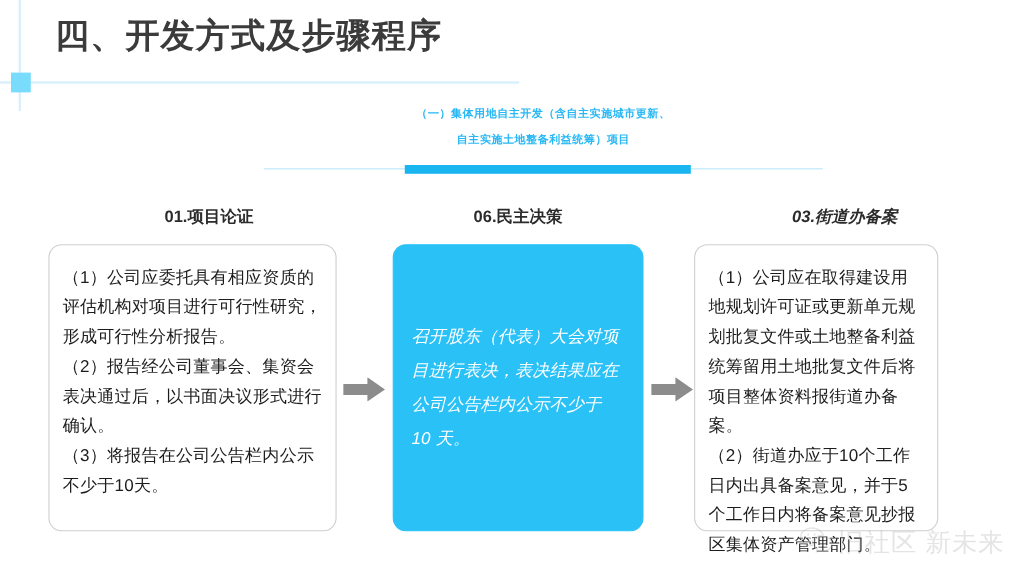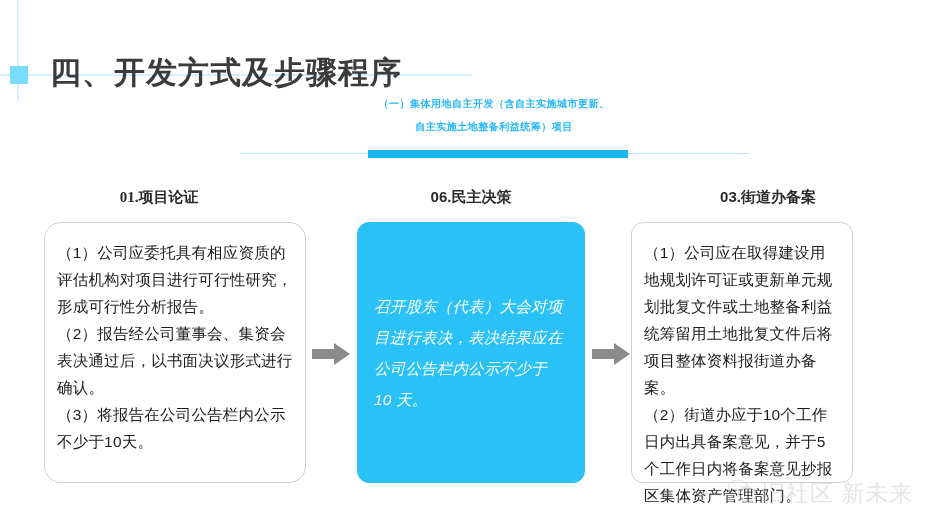--- a/index.html
+++ b/index.html
@@ -50,39 +50,37 @@
   
   .main-title {
     position: absolute;
     left: 50px;
     top: 12px;
     font-size: 31px;
     font-weight: bold;
     color: #3b3b3b;
     letter-spacing: 1px;
     white-space: nowrap;
-    margin-top: 40px;
   }
 
   
   .subtitle {
     position: absolute;
     left: 240px;
     top: 92px;
     width: 508px;
     text-align: center;
     font-size: 10px;
     font-weight: bold;
     color: #29b8f5;
     line-height: 24px;
     letter-spacing: 0.5px;
   }
   .subtitle-line2 {
     display: block;
-    font-family: Liberation Mono, monospace;
   }
 
   .divider-wrap {
     position: absolute;
     left: 240px;
     top: 150px;
     width: 508px;
     height: 8px;
   }
   .divider-thin {
@@ -105,41 +103,41 @@
   
   .step-head {
     position: absolute;
     top: 188px;
     font-size: 15px;
     font-weight: bold;
     color: #2b2b2b;
     text-align: center;
     white-space: nowrap;
   }
-  .step-head.s1 { left: 28px;  width: 262px; font-family: Liberation Serif, serif; }
+  .step-head.s1 { left: 59px;  width: 262px; }
   .step-head.s2 { left: 357px; width: 228px; }
-  .step-head.s3 { left: 631px; width: 274px; }
+  .step-head.s3 { left: 631px; width: 274px; font-style: italic; }
 
   
   .card {
     position: absolute;
     top: 222px;
     height: 261px;
     box-sizing: border-box;
     border-radius: 12px;
   }
   .card.white {
     background: #ffffff;
     border: 1px solid #cfcfcf;
   }
   .card.blue {
     background: #2ac1f7;
     border: 1px solid #2ac1f7;
   }
-  .card.c1 { left: 44px;  width: 262px; border-radius: 17px; }
+  .card.c1 { left: 44px;  width: 262px; }
   .card.c2 { left: 357px; width: 228px; }
   .card.c3 { left: 631px; width: 222px; }
 
   .card-body {
     font-size: 15.5px;
     line-height: 27px;
     color: #1c1c1c;
     letter-spacing: 0.2px;
   }
   .card.c1 .card-body {

